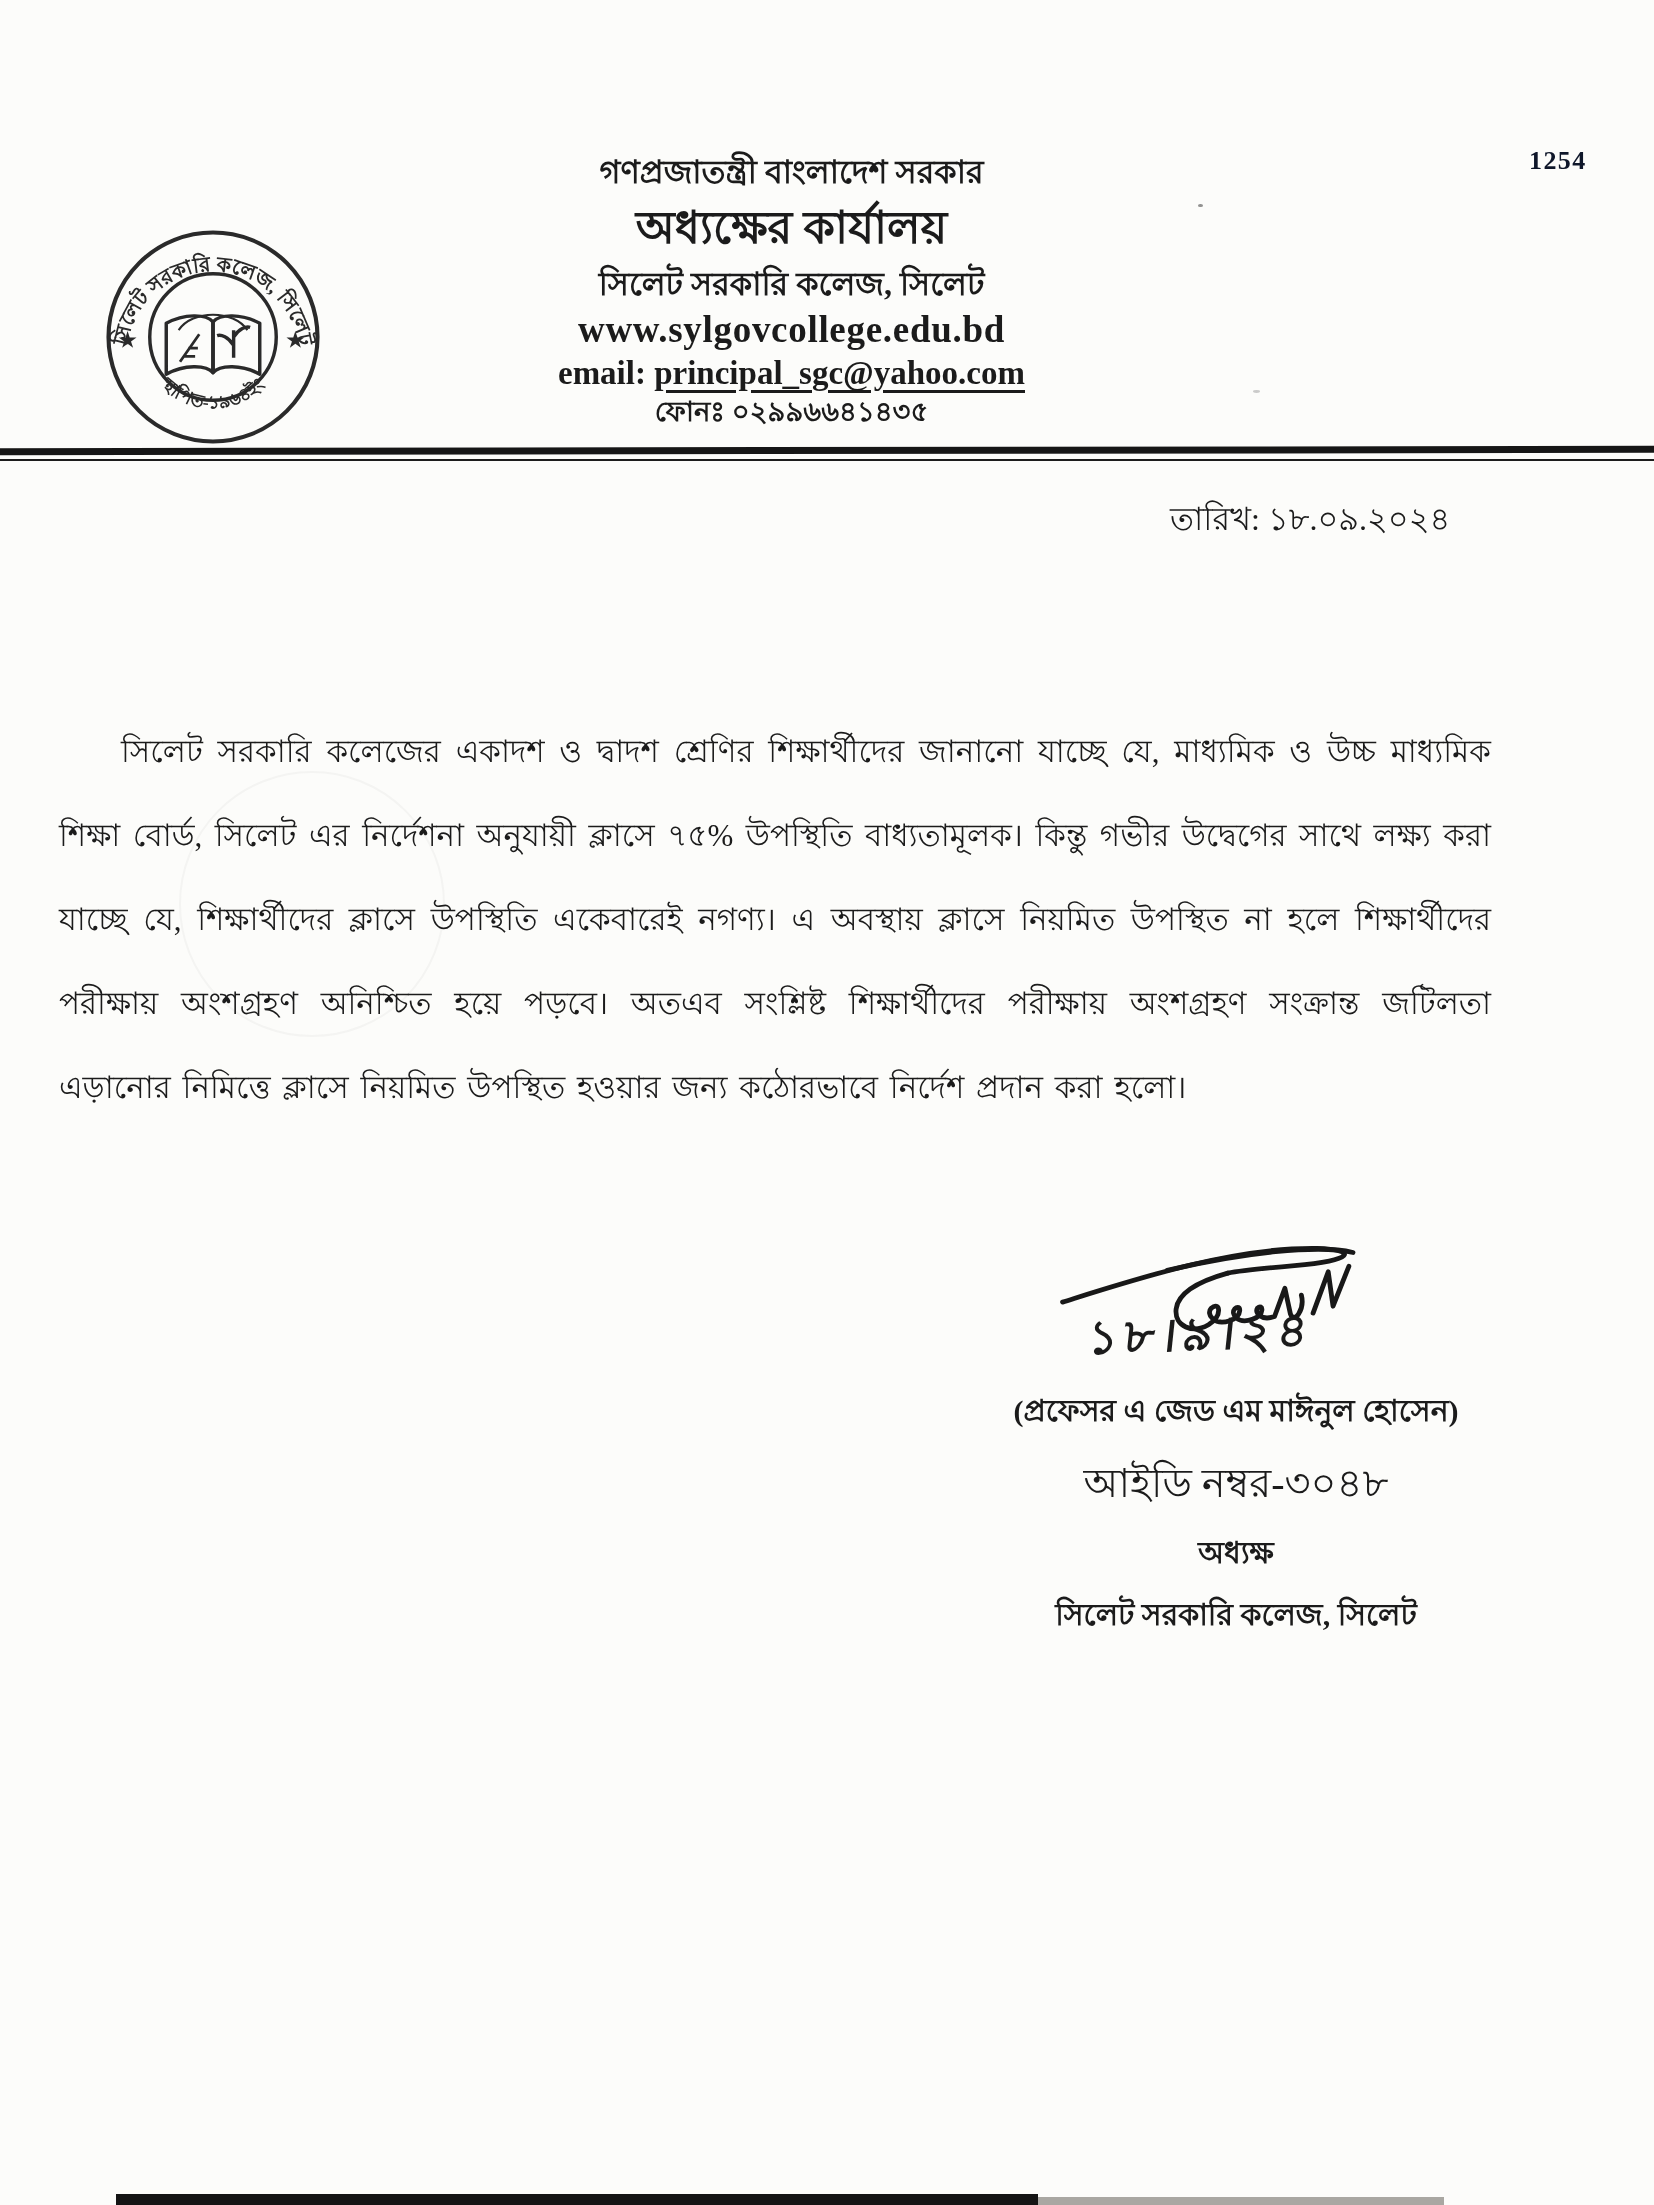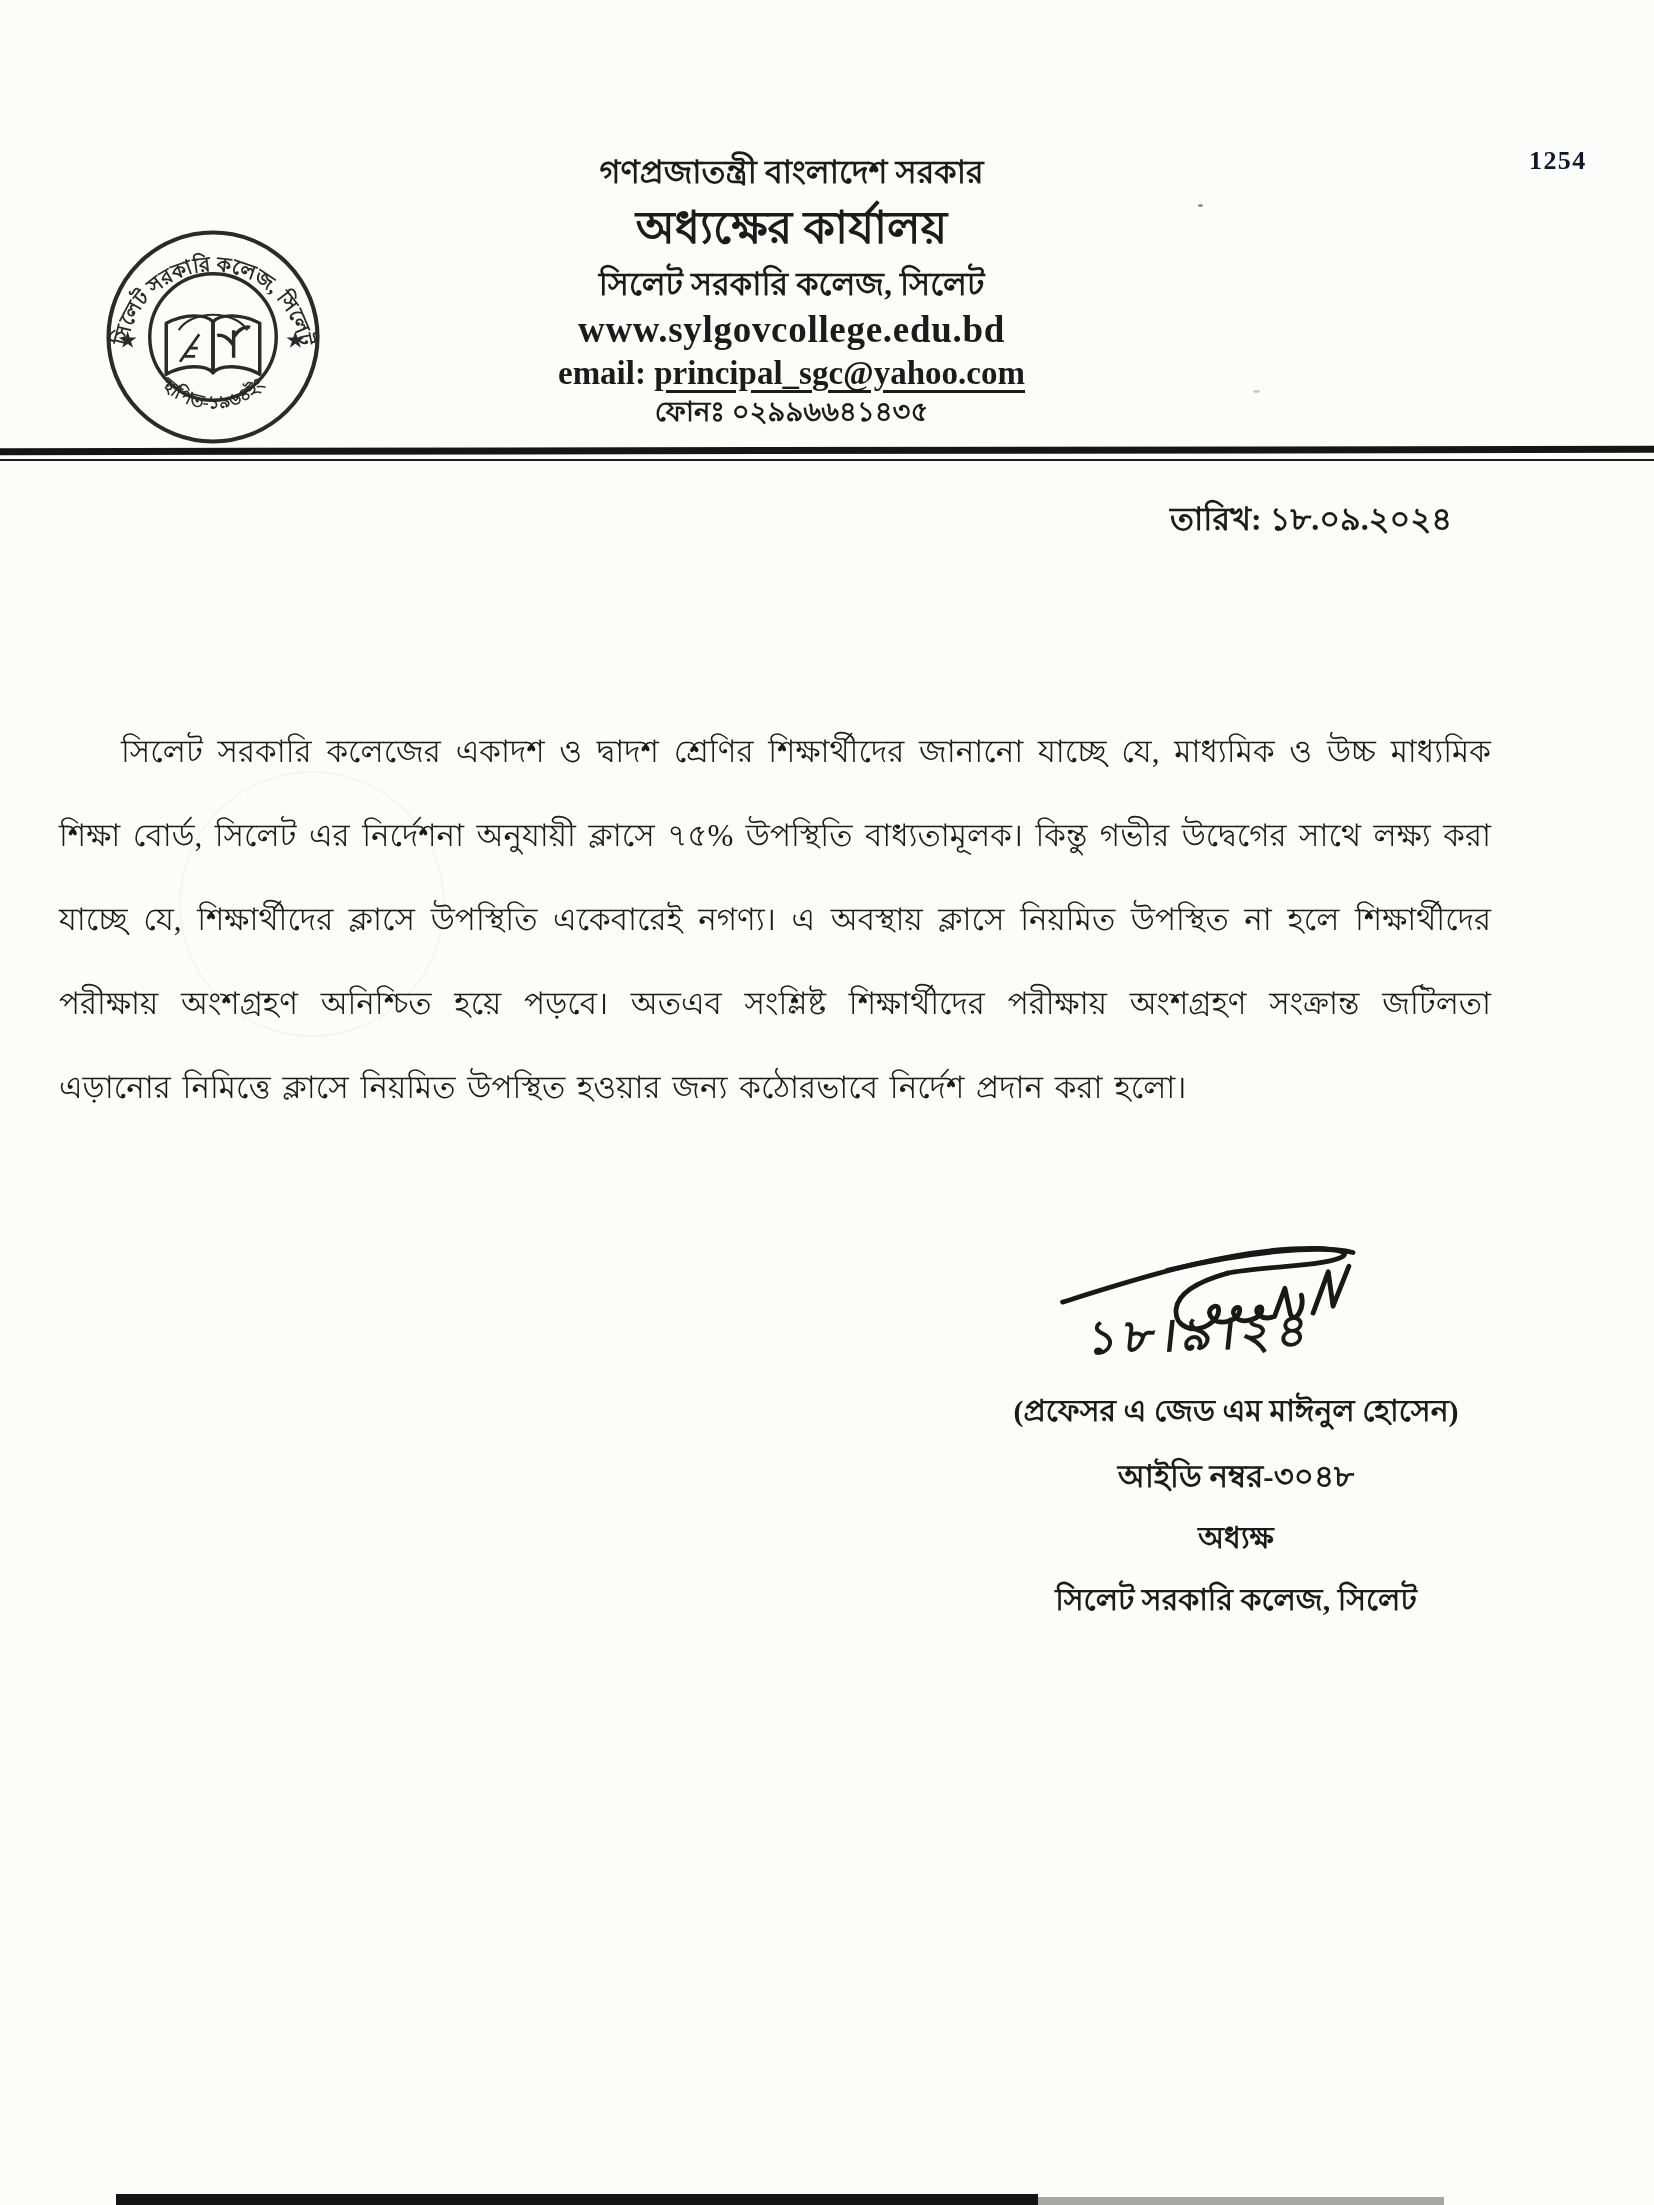--- a/index.html
+++ b/index.html
@@ -37,21 +37,21 @@
   .lh-email .email-addr { text-decoration:underline; text-underline-offset:5.5px;margin-top:32px; }
   .lh-phone  { font-size:27.5px; font-weight:bold; margin-top:8.3px; }
 
   
   .divider { position:absolute; top:447px; left:0; width:1655px; }
   .divider .thick { height:6.9px; background:#161616; transform:rotate(-0.08deg); }
   .divider .thin  { height:2.1px;  background:#1c1c1c; margin-top:4.8px; }
 
   .date-line {
     position:absolute; top:494px; left:1170px;
-    font-size:32px; font-weight:700;
+    font-size:32px; font-weight:400;
   }
 
   .notice-title {
     position:absolute; top:549px; left:0; width:1655px; text-align:center;
   }
   .notice-title span {
     font-size:34px; font-weight:600;
     border-bottom:2.8px solid #1b1b1b; padding:0 2.8px 6.9px 2.8px;
   }
 
@@ -66,21 +66,21 @@
   
   .signature-area { position:absolute; top:1225px; left:957px; width:558px; text-align:center; }
   .sig-svg { display:block; margin:0 auto; }
   .sig-date {
     position:absolute; top:73px; left:131px;
     font-size:47px; font-weight:600;
     transform:skewX(-8deg) rotate(-2deg);
     letter-spacing:5.5px; white-space:nowrap;
   }
   .sig-name { margin-top:45px; font-size:30px; font-weight:600; }
-  .sig-id   { margin-top:13.8px; font-size:31px; font-weight:700; }
+  .sig-id   { margin-top:13.8px; font-size:40px; font-weight:400; }
   .sig-role { margin-top:10px; font-size:30px; font-weight:600; }
   .sig-inst { margin-top:11px; font-size:30px; font-weight:600; }
 
   
   .ghost-ring {
     position:absolute; top:771px; left:179px; width:262px; height:262px;
     border-radius:50%; border:2.1px solid rgba(60,60,60,0.045);
   }
   .scan-bottom-dark { position:absolute; bottom:0; left:116px;  width:922px; height:11px; background:#141414; }
   .scan-bottom-gray { position:absolute; bottom:0; left:1038px; width:406px;  height:7.6px; background:#a9a7a2; }

